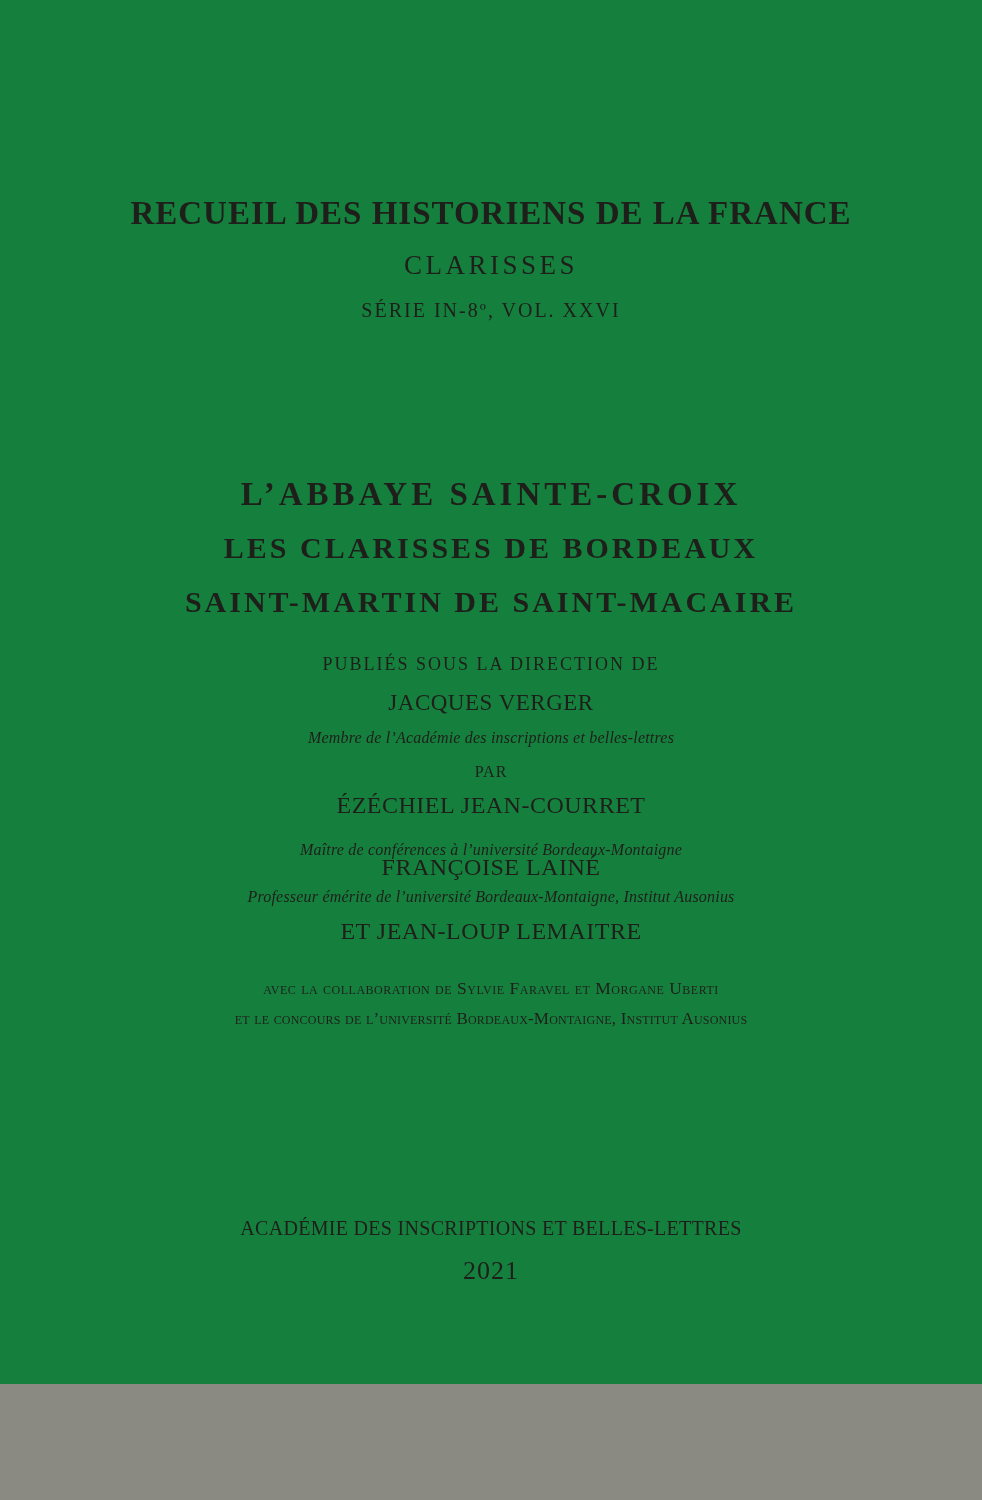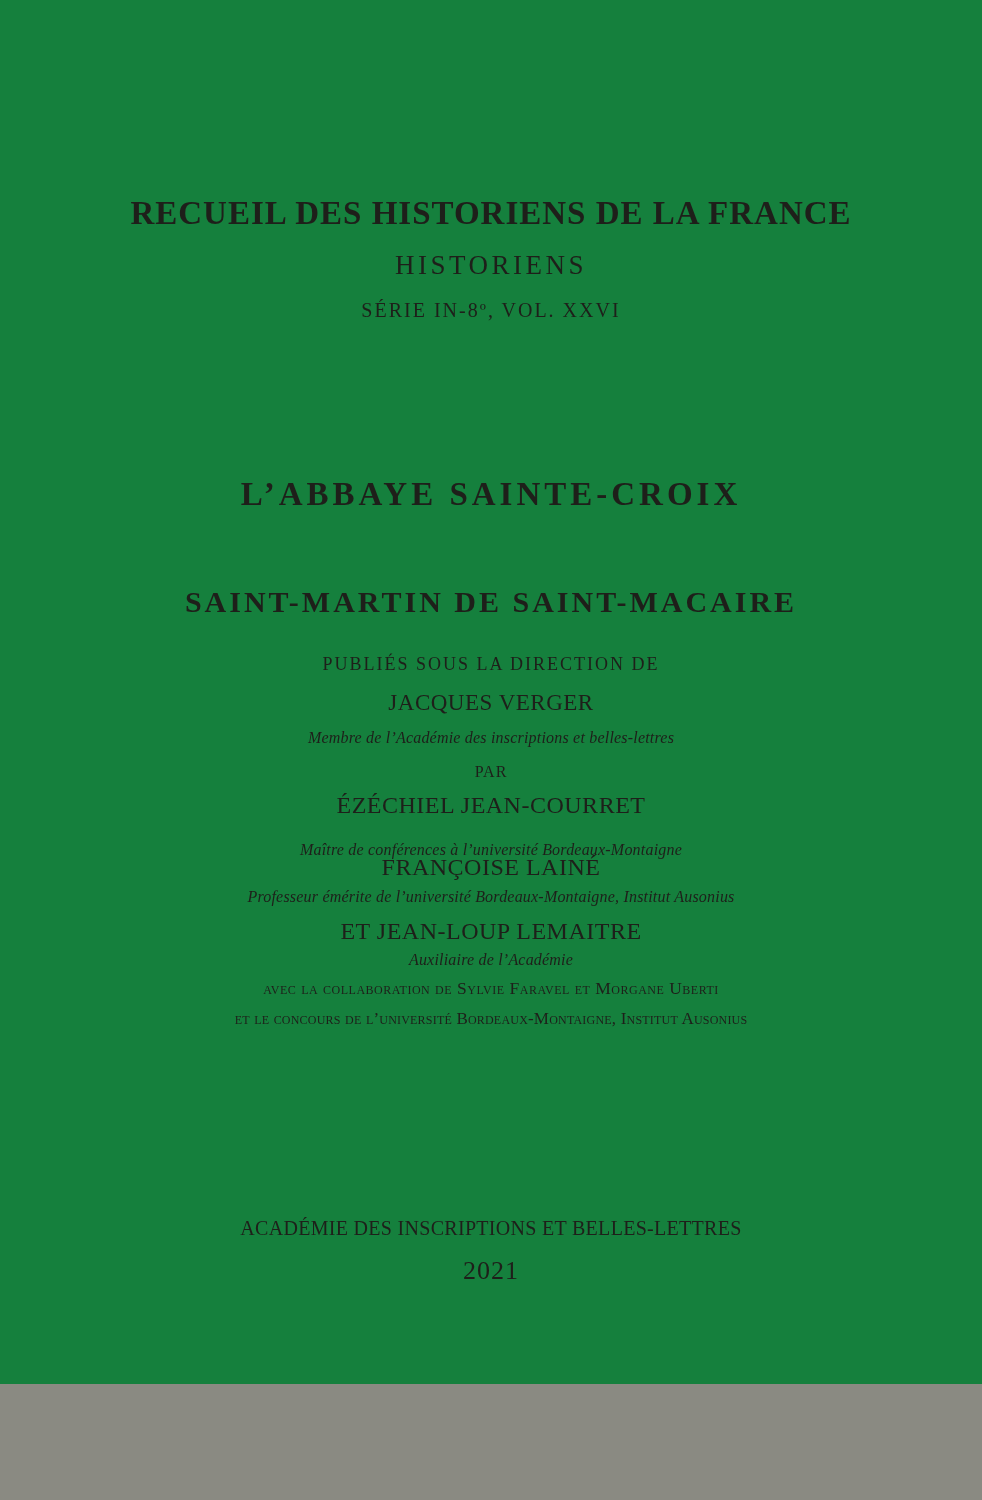--- a/index.html
+++ b/index.html
@@ -57,40 +57,40 @@
   .paris       { top: 1189px; font-size: 23px; letter-spacing: 1px; }
   .academie    { top: 1218px; font-size: 20px; letter-spacing: 0.3px; }
   .year        { top: 1258px; font-size: 26px; letter-spacing: 1px; }
 </style>
 </head>
 <body>
 
 <div class="page">
 
   <div class="line recueil">RECUEIL DES HISTORIENS DE LA FRANCE</div>
-  <div class="line obituaires">HISTORIENS</div>
+  <div class="line obituaires">CLARISSES</div>
   <div class="line serie">SÉRIE IN-8º, VOL. XXVI</div>
 
   <div class="line title-a t2">L’ABBAYE SAINTE-CROIX</div>
+  <div class="line title-b t3">LES CLARISSES DE BORDEAUX</div>
   <div class="line title-b t4">SAINT-MARTIN DE SAINT-MACAIRE</div>
 
   <div class="line publies">PUBLIÉS SOUS LA DIRECTION DE</div>
   <div class="line name verger">JACQUES VERGER</div>
   <div class="line role r-verger">Membre de l’Académie des inscriptions et belles-lettres</div>
 
   <div class="line par">PAR</div>
 
   <div class="line name courret">ÉZÉCHIEL JEAN-COURRET</div>
   <div class="line role r-courret">Maître de conférences à l’université Bordeaux-Montaigne</div>
 
   <div class="line name laine">FRANÇOISE LAINÉ</div>
   <div class="line role r-laine">Professeur émérite de l’université Bordeaux-Montaigne, Institut Ausonius</div>
 
   <div class="line name lemaitre">ET JEAN-LOUP LEMAITRE</div>
-  <div class="line role r-lemaitre">Auxiliaire de l’Académie</div>
 
   <div class="line collab">avec la collaboration de Sylvie Faravel et Morgane Uberti</div>
   <div class="line concours">et le concours de l’université Bordeaux-Montaigne, Institut Ausonius</div>
 
   <div class="line academie">ACADÉMIE DES INSCRIPTIONS ET BELLES-LETTRES</div>
   <div class="line year">2021</div>
 
 </div>
 
 </body></html>

